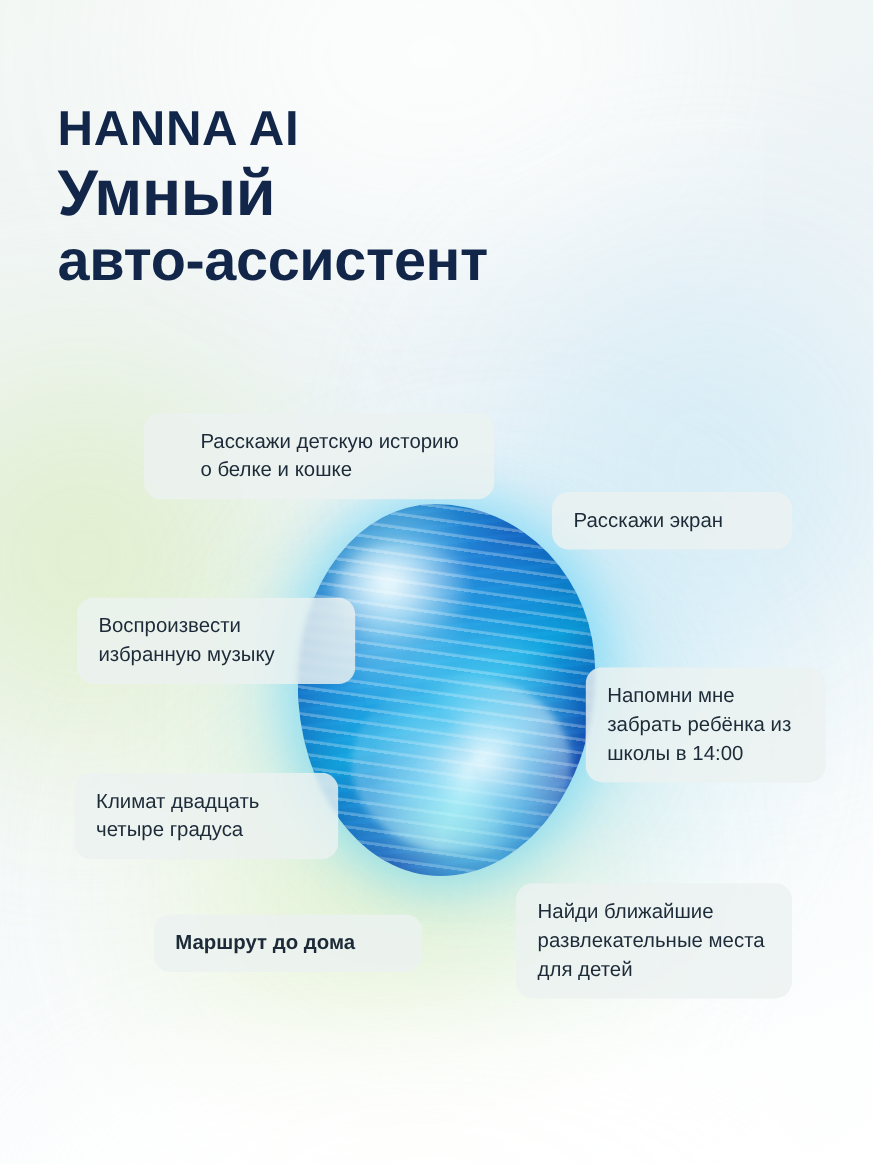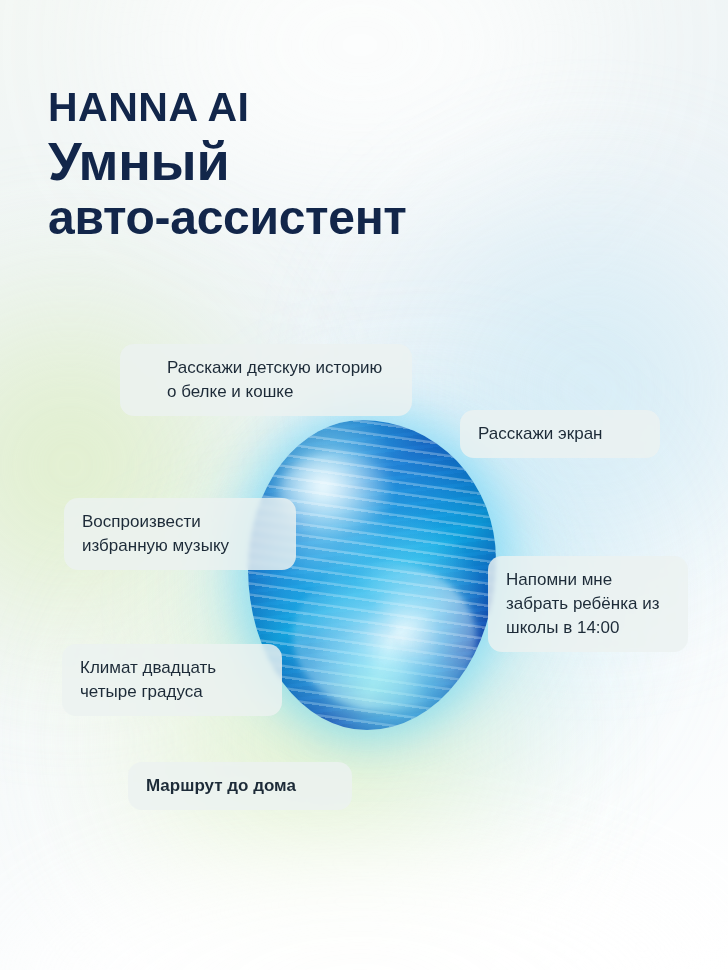--- a/index.html
+++ b/index.html
@@ -203,14 +203,15 @@
       <div class="orb-bottom-glow"></div>
     </div>
   </div>
 
   <div class="bubble b1">Расскажи детскую историю о белке и кошке</div>
   <div class="bubble b2">Расскажи экран</div>
   <div class="bubble b3">Воспроизвести избранную музыку</div>
   <div class="bubble b4">Напомни мне забрать ребёнка из школы в 14:00</div>
   <div class="bubble b5">Климат двадцать четыре градуса</div>
   <div class="bubble b6">Маршрут до дома</div>
+  <div class="bubble b7">Найди ближайшие развлекательные места для детей</div>
 
 </div>
 
 </body></html>

